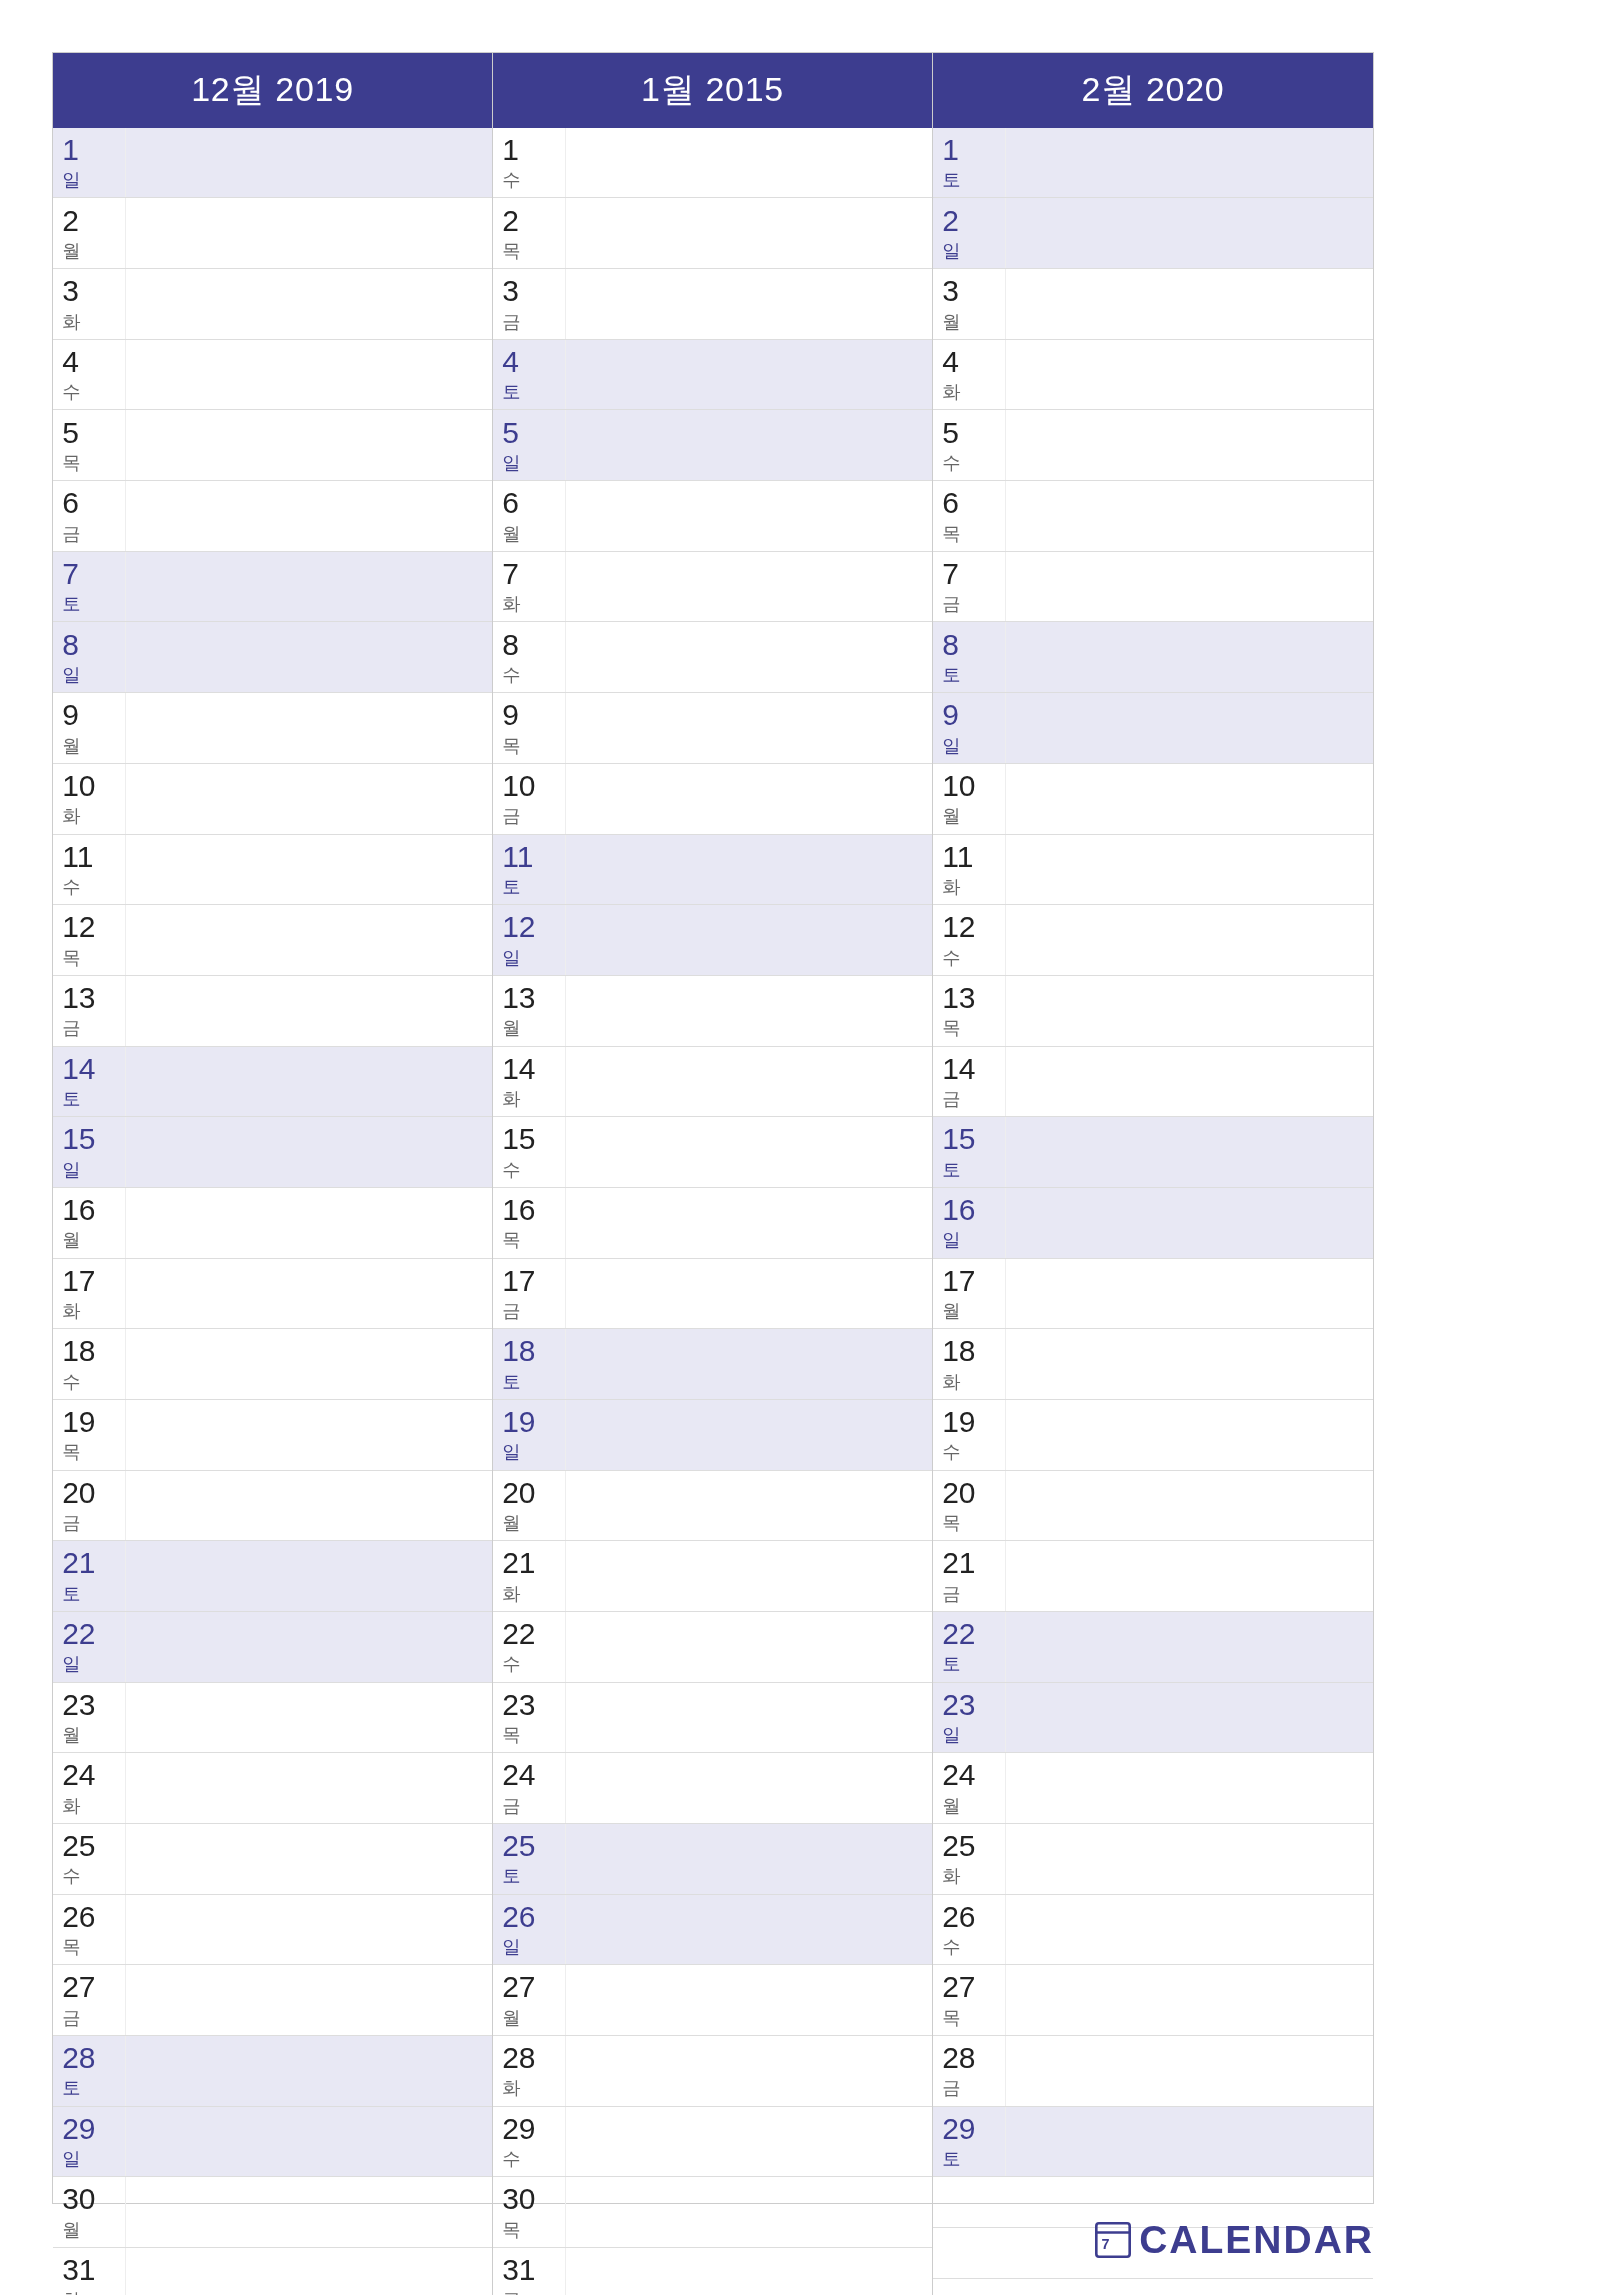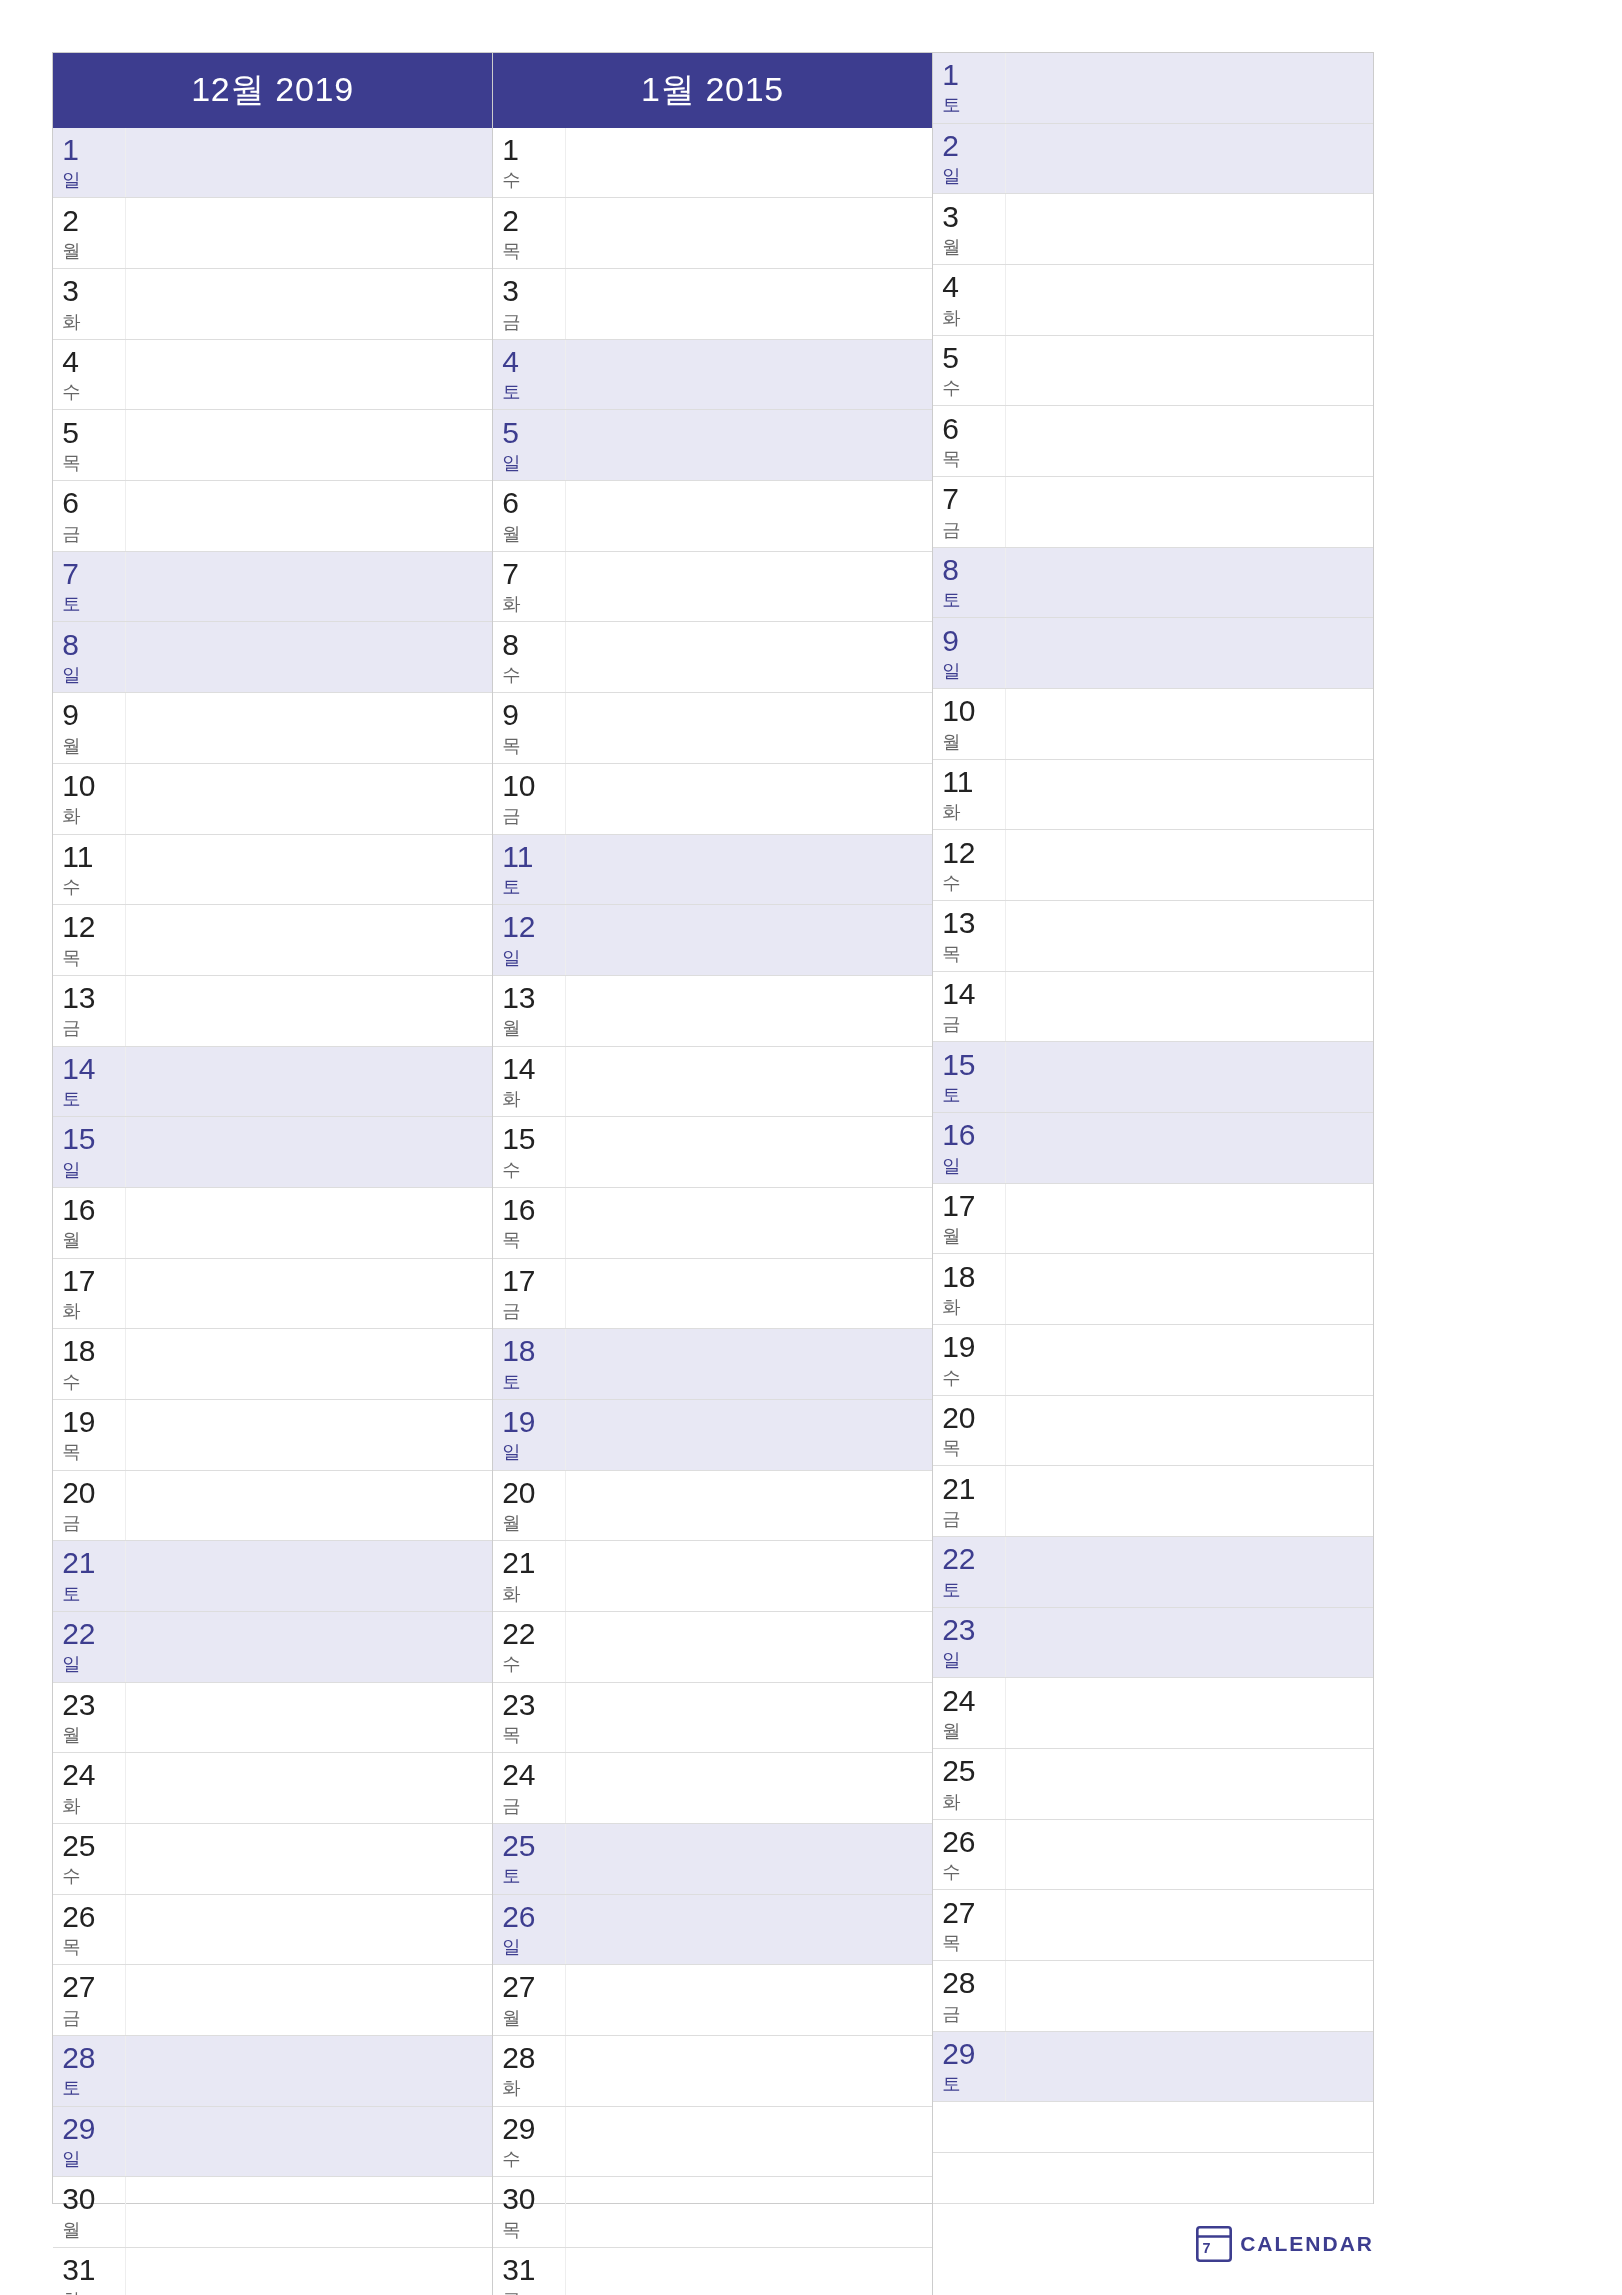--- a/index.html
+++ b/index.html
@@ -128,21 +128,21 @@
       align-items: center;
       gap: 7.9px;
     }
 
     .logo-icon {
       width: 36px;
       height: 36px;
     }
 
     .logo-text {
-      font-size: 21px;
+      font-size: 39px;
       font-weight: 700;
       color: #3d3d8f;
       letter-spacing: 2px;
     }
   </style>
 </head>
 <body>
 
 <div class="page">
   <div class="calendar-grid" id="calendar-grid">
@@ -580,20 +580,21 @@
         </div>
         <div class="day-row ">
           <div class="day-number-block">
             <div class="day-num">31</div>
             <div class="day-name">금</div>
           </div>
           <div class="day-content"></div>
         </div>
       </div>
       <div class="month-column">
+        <div class="month-header">2월 2020</div>
         <div class="day-row saturday">
           <div class="day-number-block">
             <div class="day-num">1</div>
             <div class="day-name">토</div>
           </div>
           <div class="day-content"></div>
         </div>
         <div class="day-row sunday">
           <div class="day-number-block">
             <div class="day-num">2</div>

